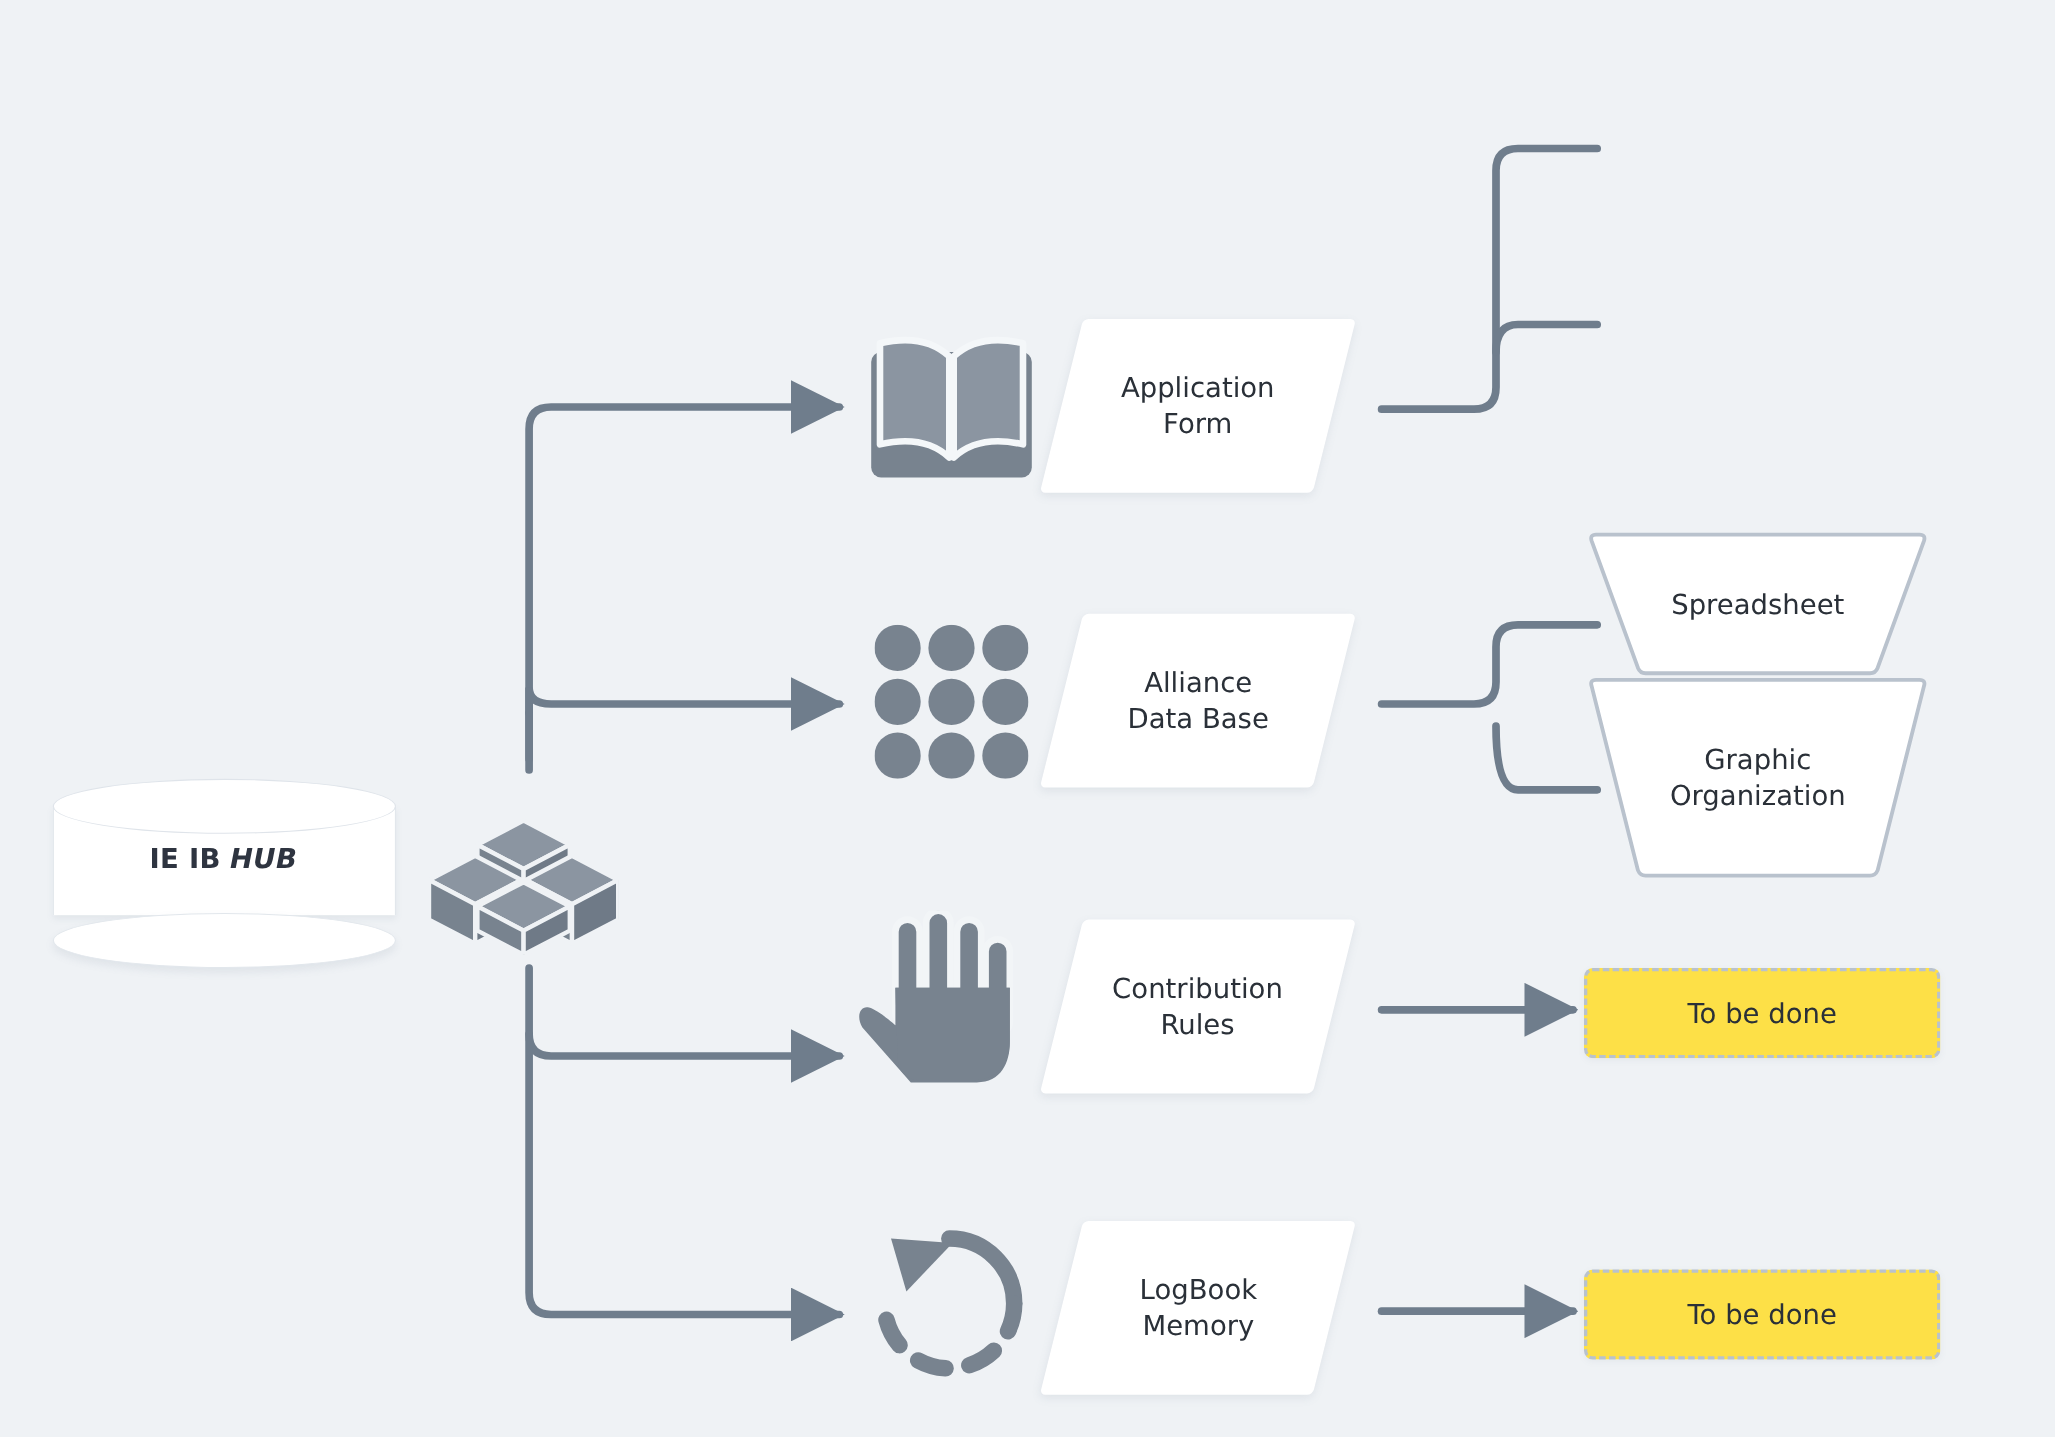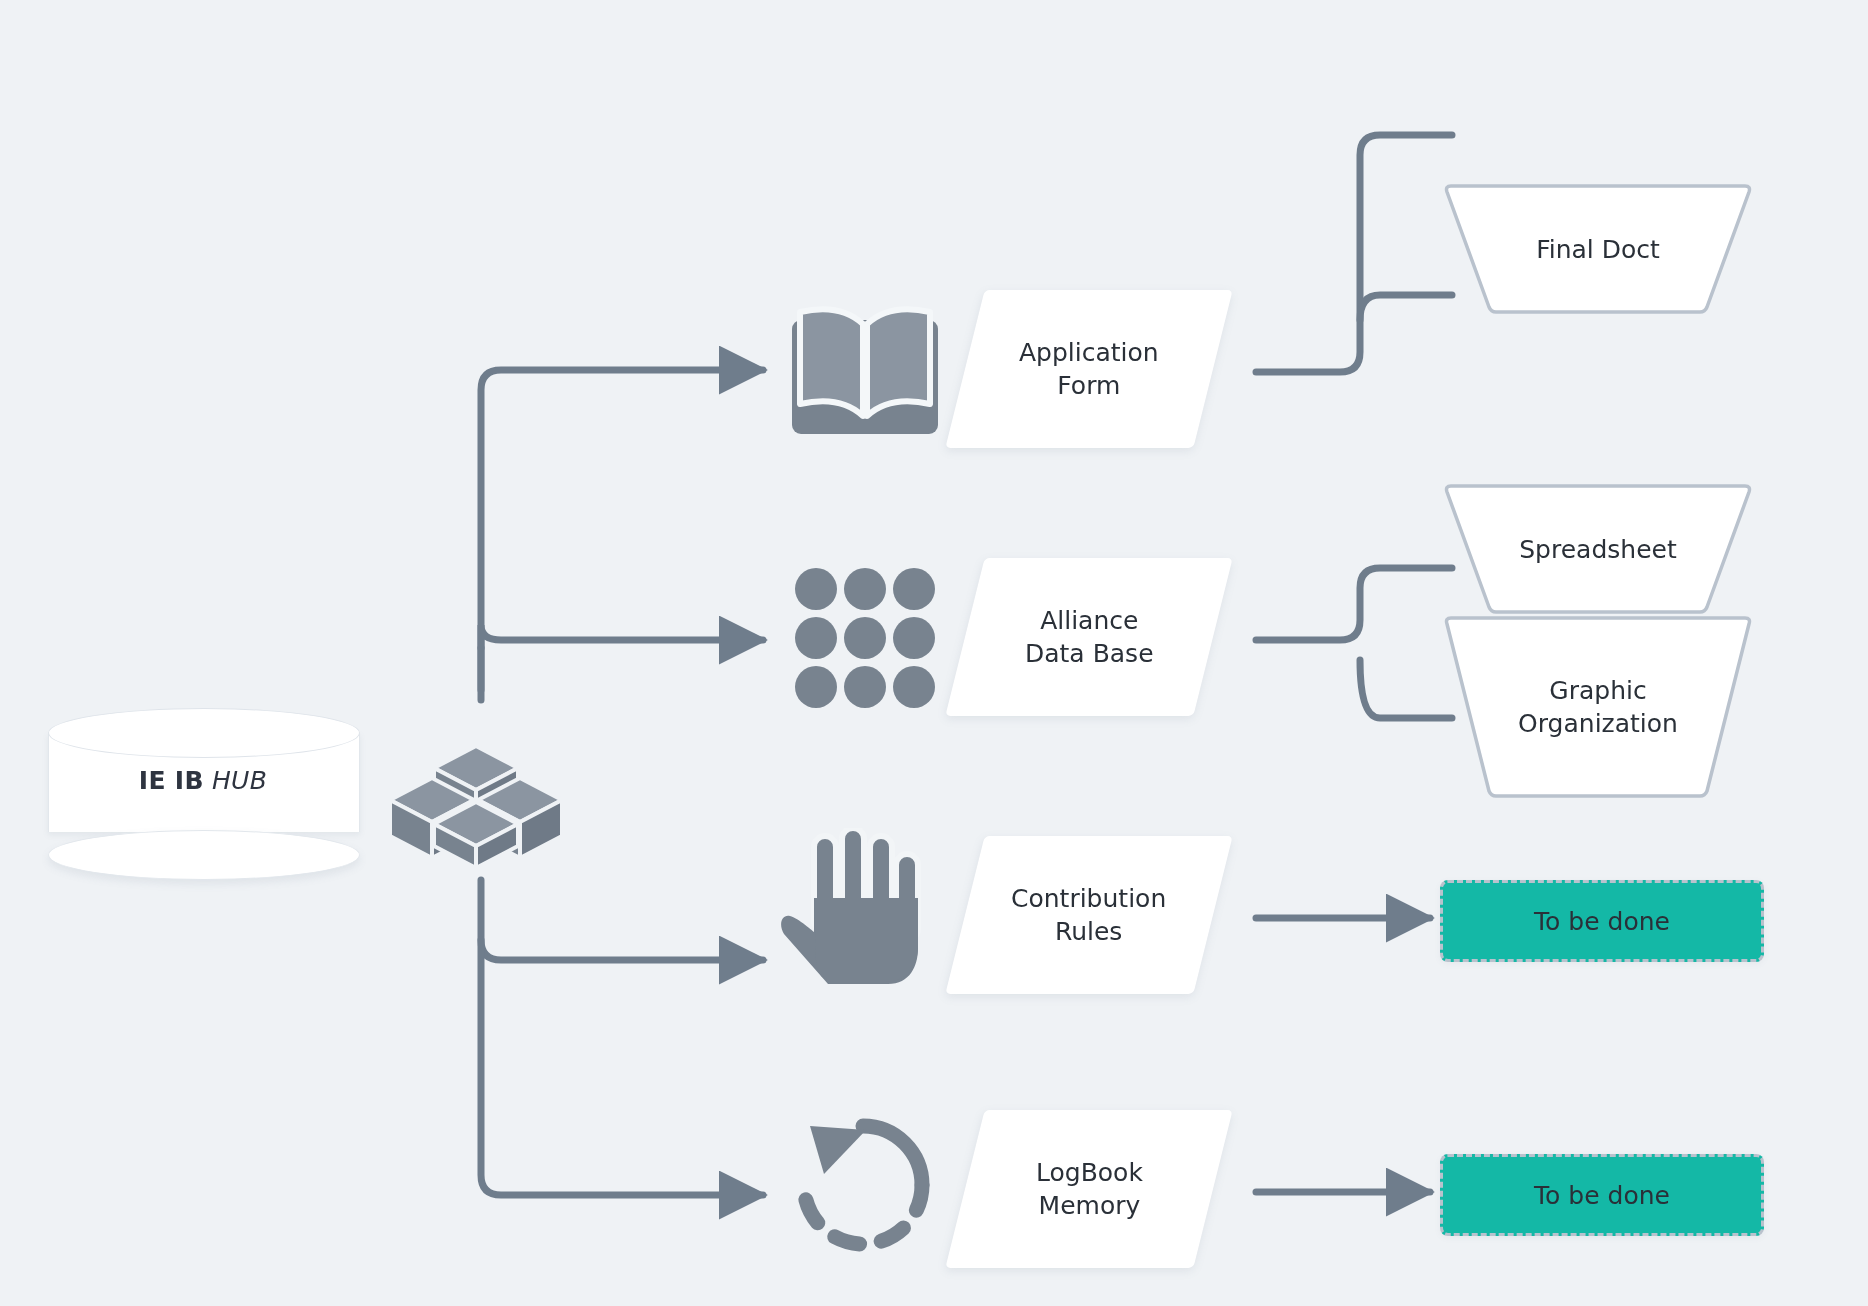--- a/index.html
+++ b/index.html
@@ -65,21 +65,21 @@
     top: 58px;
     width: 100%;
     text-align: center;
     font-size: 25px;
     color: #2e3440;
     letter-spacing: 0.3px;
     z-index: 5;
     white-space: nowrap;
   }
   .cyl-label .b { font-weight: 700; }
-  .cyl-label .i { font-style: italic; font-weight: 400; }
+  .cyl-label .i { font-style: italic; font-weight: 700; }
 
   
   .para {
     position: absolute;
     background: #ffffff;
     transform: skewX(-14deg);
     border-radius: 5px;
     box-shadow: 0 3px 9px rgba(110,125,145,0.13);
     display: flex;
     align-items: center;
@@ -107,21 +107,21 @@
     font-size: 25px;
     line-height: 1.32;
     color: #2a3038;
     text-align: center;
     white-space: pre-line;
   }
 
   
   .dashed {
     position: absolute;
-    background: #14b8a6;
+    background: #fde047;
     border: 3px dashed #b9c2cd;
     border-radius: 8px;
     display: flex;
     align-items: center;
     justify-content: center;
     font-size: 25px;
     color: #2a3038;
     box-shadow: 0 2px 6px rgba(110,125,145,0.07);
   }
 
@@ -200,26 +200,20 @@
       <path d="M140 14 C114 8 92 12 77 26 L77 118 C92 104 114 100 140 106 Z" fill="#8b95a1" stroke="#f4f7f9" stroke-width="6" stroke-linejoin="round"></path>
     </svg>
   </div>
 
   <div class="para" style="left:965px; top:290px; width:248px; height:158px;">
     <div class="para-text">Application
 Form</div>
   </div>
 
 
-  <div class="trap" style="left:1443px; top:182px; width:310px; height:134px;">
-    <svg viewBox="0 0 310 134" width="310" height="134">
-      <path d="M53 4 L257 4 Q262 4 264 9 L306 124 Q308 130 302 130 L8 130 Q2 130 4 124 L46 9 Q48 4 53 4 Z" transform="translate(310,134) rotate(180)" fill="#ffffff" stroke="#b9c2cd" stroke-width="3.5" stroke-linejoin="round"></path>
-    </svg>
-    <div class="trap-text">Final Doct</div>
-  </div>
 
   <div class="icon" style="left:795px; top:568px; width:140px; height:140px;">
     <svg viewBox="0 0 140 140" width="140" height="140">
       <g fill="#78838f">
         <circle cx="21" cy="21" r="21"></circle>
           <circle cx="70" cy="21" r="21"></circle>
           <circle cx="119" cy="21" r="21"></circle>
         <circle cx="21" cy="70" r="21"></circle>
           <circle cx="70" cy="70" r="21"></circle>
           <circle cx="119" cy="70" r="21"></circle>

